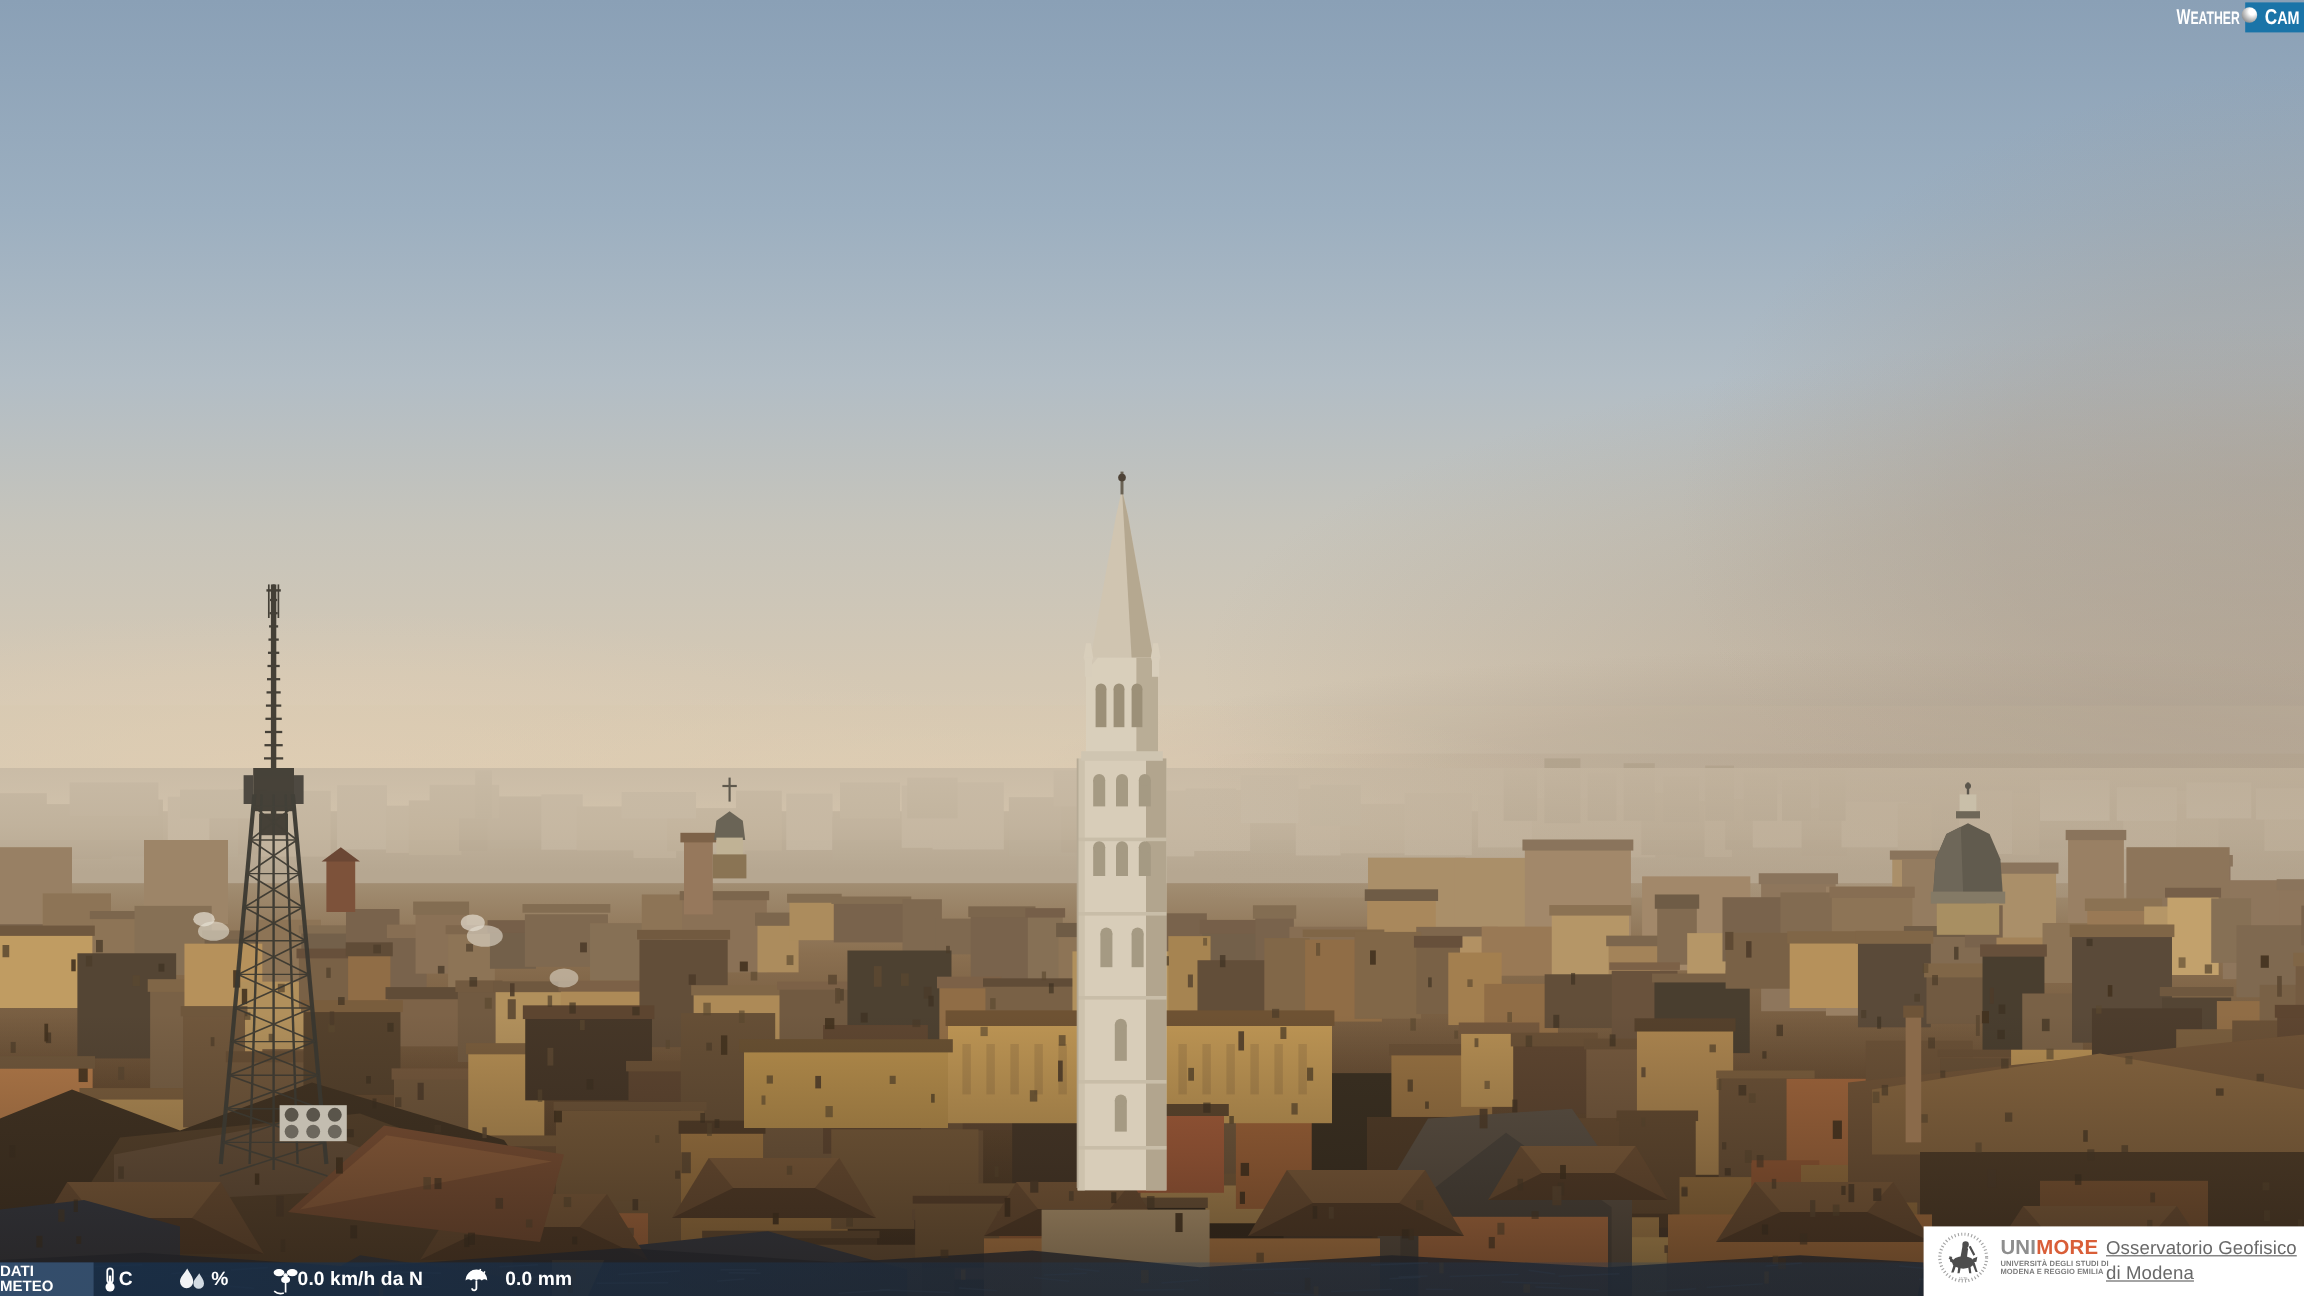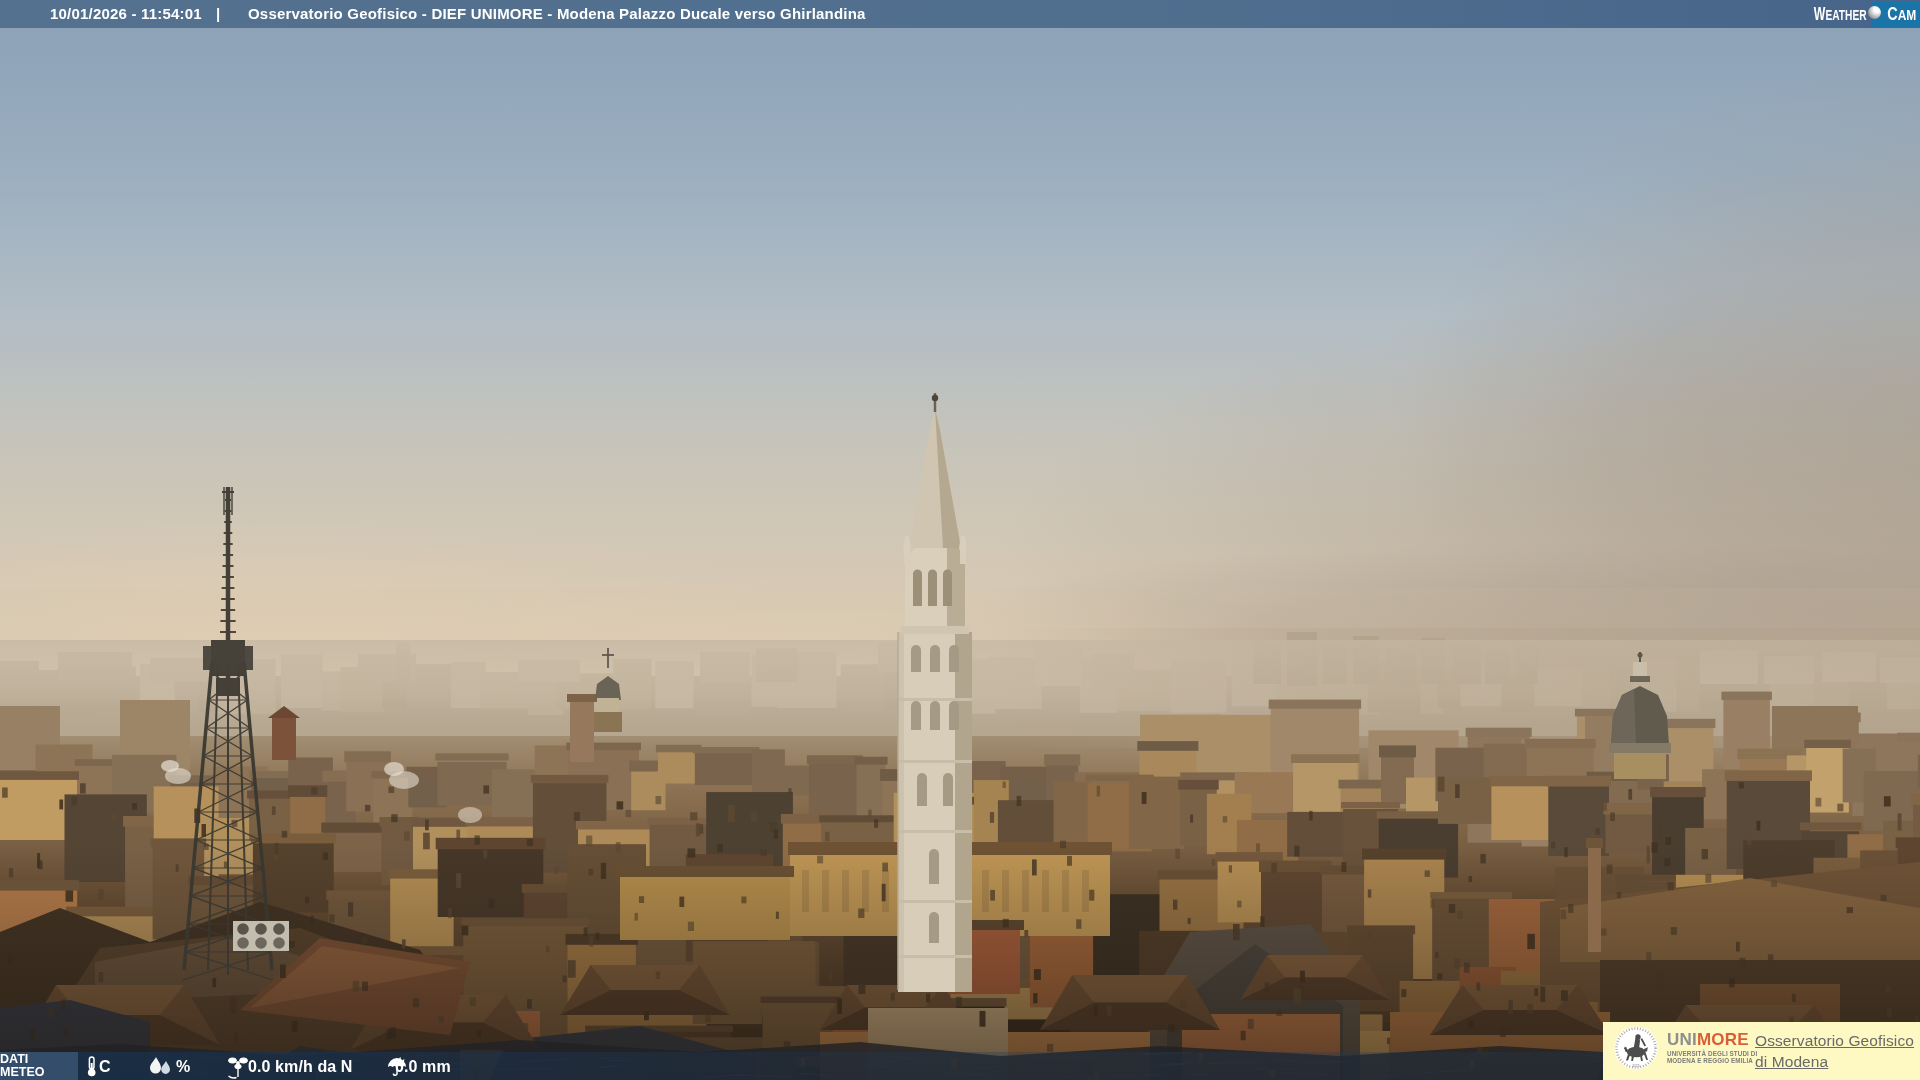--- a/index.html
+++ b/index.html
@@ -11,21 +11,21 @@
 #wcam{position:absolute;right:0;top:0;height:28px;}
 #wcam .blue{position:absolute;right:0;top:2px;width:49px;height:25px;background:#1a74a8;}
 #wcam .wtxt{position:absolute;right:53px;top:4px;color:#fff;font-weight:bold;font-size:15px;transform:scaleX(0.68);transform-origin:right;}
 #wcam .wtxt .big{font-size:18px;}
 #wcam .ctxt{position:absolute;right:4px;top:4px;color:#fff;font-weight:bold;font-size:15px;transform:scaleX(0.8);transform-origin:right;}
 #wcam .ctxt .big{font-size:18px;}
 #wcam .lens{position:absolute;right:39px;top:6px;width:13px;height:13px;border-radius:50%;background:radial-gradient(circle at 68% 28%, #ffffff 0 22%, #cfcfcf 45%, #949494 75%, #bdbdbd 100%);}
 #databar{position:absolute;left:0;top:1052px;width:1603px;height:28px;background:linear-gradient(to right,rgba(23,49,78,0.8) 0px,rgba(24,50,80,0.62) 360px,rgba(28,55,85,0.42) 620px,rgba(30,58,88,0.32) 840px,rgba(30,58,88,0.3) 1300px,rgba(30,58,88,0.28) 100%);}
 #dmlabel{position:absolute;left:0px;top:0px;width:78px;height:28px;background:rgba(88,122,160,0.42);color:#fff;font-size:12.5px;font-weight:bold;text-align:left;line-height:13px;padding-top:1px;box-sizing:border-box;}
 .dv{position:absolute;top:0;height:28px;color:#fff;font-size:16px;font-weight:bold;line-height:29px;letter-spacing:0.1px;}
-#unibox{position:absolute;left:1603px;top:1022px;width:317px;height:58px;background:#fef9c3;}
+#unibox{position:absolute;left:1603px;top:1022px;width:317px;height:58px;background:#ffffff;}
 .uni-name{position:absolute;left:64px;top:8px;font-size:17px;font-weight:bold;letter-spacing:0.2px;color:#8e8e8e;}
 .uni-name .more{color:#d95e38;}
 .uni-sub{position:absolute;left:64px;top:28px;font-size:6.3px;font-weight:bold;color:#7c7c7c;line-height:7px;letter-spacing:0.1px;}
 .og{position:absolute;left:152px;top:8px;font-size:15.5px;color:#696969;line-height:21px;letter-spacing:0.1px;white-space:nowrap;text-decoration:underline;}
 </style></head>
 <body>
 <div id="stage">
 <svg id="scene" width="1920" height="1080" viewBox="0 0 1920 1080">
 <defs>
         <linearGradient id="sky" x1="0" y1="0" x2="0" y2="1"> 
@@ -989,25 +989,20 @@
 <rect x="272.0" y="716.0" width="24.0" height="44.0" fill="#7d523a"></rect>
 <polygon points="268.0,718.0 284.0,706.0 300.0,718.0" fill="#6b4734"></polygon>
 <rect x="1588.0" y="842.0" width="13.0" height="110.0" fill="#8a6a4a"></rect>
 <rect x="1586.0" y="838.0" width="17.0" height="10.0" fill="#6e5438"></rect>
 <ellipse cx="178.0" cy="776.0" rx="13.0" ry="8.0" fill="#e8e2d6" opacity="0.6"></ellipse>
 <ellipse cx="170.0" cy="766.0" rx="9.0" ry="6.0" fill="#e8e2d6" opacity="0.7"></ellipse>
 <ellipse cx="404.0" cy="780.0" rx="15.0" ry="9.0" fill="#e4ddd0" opacity="0.6"></ellipse>
 <ellipse cx="394.0" cy="769.0" rx="10.0" ry="7.0" fill="#e4ddd0" opacity="0.7"></ellipse>
 <ellipse cx="470.0" cy="815.0" rx="12.0" ry="8.0" fill="#ddd5c6" opacity="0.6"></ellipse>
 </svg>
-<div id="topbar">
-      <span class="dt">10/01/2026 - 11:54:01</span>
-      <span class="sep">|</span>
-      <span class="ttl">Osservatorio Geofisico - DIEF UNIMORE - Modena Palazzo Ducale verso Ghirlandina</span>
-    </div>
 <div id="wcam">
       <div class="blue"></div>
       <span class="wtxt"><span class="big">W</span>EATHER</span>
       <div class="lens"></div>
       <span class="ctxt"><span class="big">C</span>AM</span>
     </div>
 <div id="databar">
 <div id="dmlabel">DATI<br>METEO</div>
 <svg style="position:absolute;left:78px;top:2px" width="26" height="25" viewBox="0 0 26 25">
 <rect x="11.4" y="3" width="4.6" height="12" rx="2.3" fill="none" stroke="#fff" stroke-width="1.5"></rect>
@@ -1030,21 +1025,21 @@
 <path d="M12.5 22.5 q-4.5 1.5 -8 -1.5" stroke-width="1.4" fill="none"></path>
         </g>
 </svg>
 <span class="dv" style="left:248px">0.0 km/h da N</span>
 <svg style="position:absolute;left:386px;top:4px" width="22" height="22" viewBox="0 0 22 22">
 <path d="M2 11 a9 9 0 0 1 18 0 q-2.2-2-4.5-0 q-2.2-2-4.5 0 q-2.2-2-4.5 0 q-2.2-2-4.5 0 Z" fill="#fff"></path>
 <path d="M11 11 v6.5 a1.8 1.8 0 0 1 -3.6 0" stroke="#fff" stroke-width="1.5" fill="none"></path>
 <line x1="14.5" y1="1.5" x2="13.2" y2="4.2" stroke="#fff" stroke-width="1.3"></line>
 <line x1="18" y1="3.5" x2="16.7" y2="6.2" stroke="#fff" stroke-width="1.3"></line>
 </svg>
-<span class="dv" style="left:395px">0.0 mm</span>
+<span class="dv" style="left:421px">0.0 mm</span>
 </div>
 <div id="unibox">
 <svg style="position:absolute;left:10px;top:3px" width="46" height="46" viewBox="0 0 46 46">
 <circle cx="23" cy="23" r="21.5" fill="#fff"></circle>
 <circle cx="23" cy="23" r="19.5" fill="none" stroke="#666" stroke-width="2.6" stroke-dasharray="0.9 1.9" opacity="0.6"></circle>
 <circle cx="23" cy="23" r="16.5" fill="#fff"></circle>
 <g fill="#4d4d4d">
 <ellipse cx="23" cy="27" rx="9.2" ry="5.2"></ellipse>
 <polygon points="15,29 13,35.5 15,35.5 17,30"></polygon>
 <polygon points="19,30 18.2,36 20,36 21,31"></polygon>

